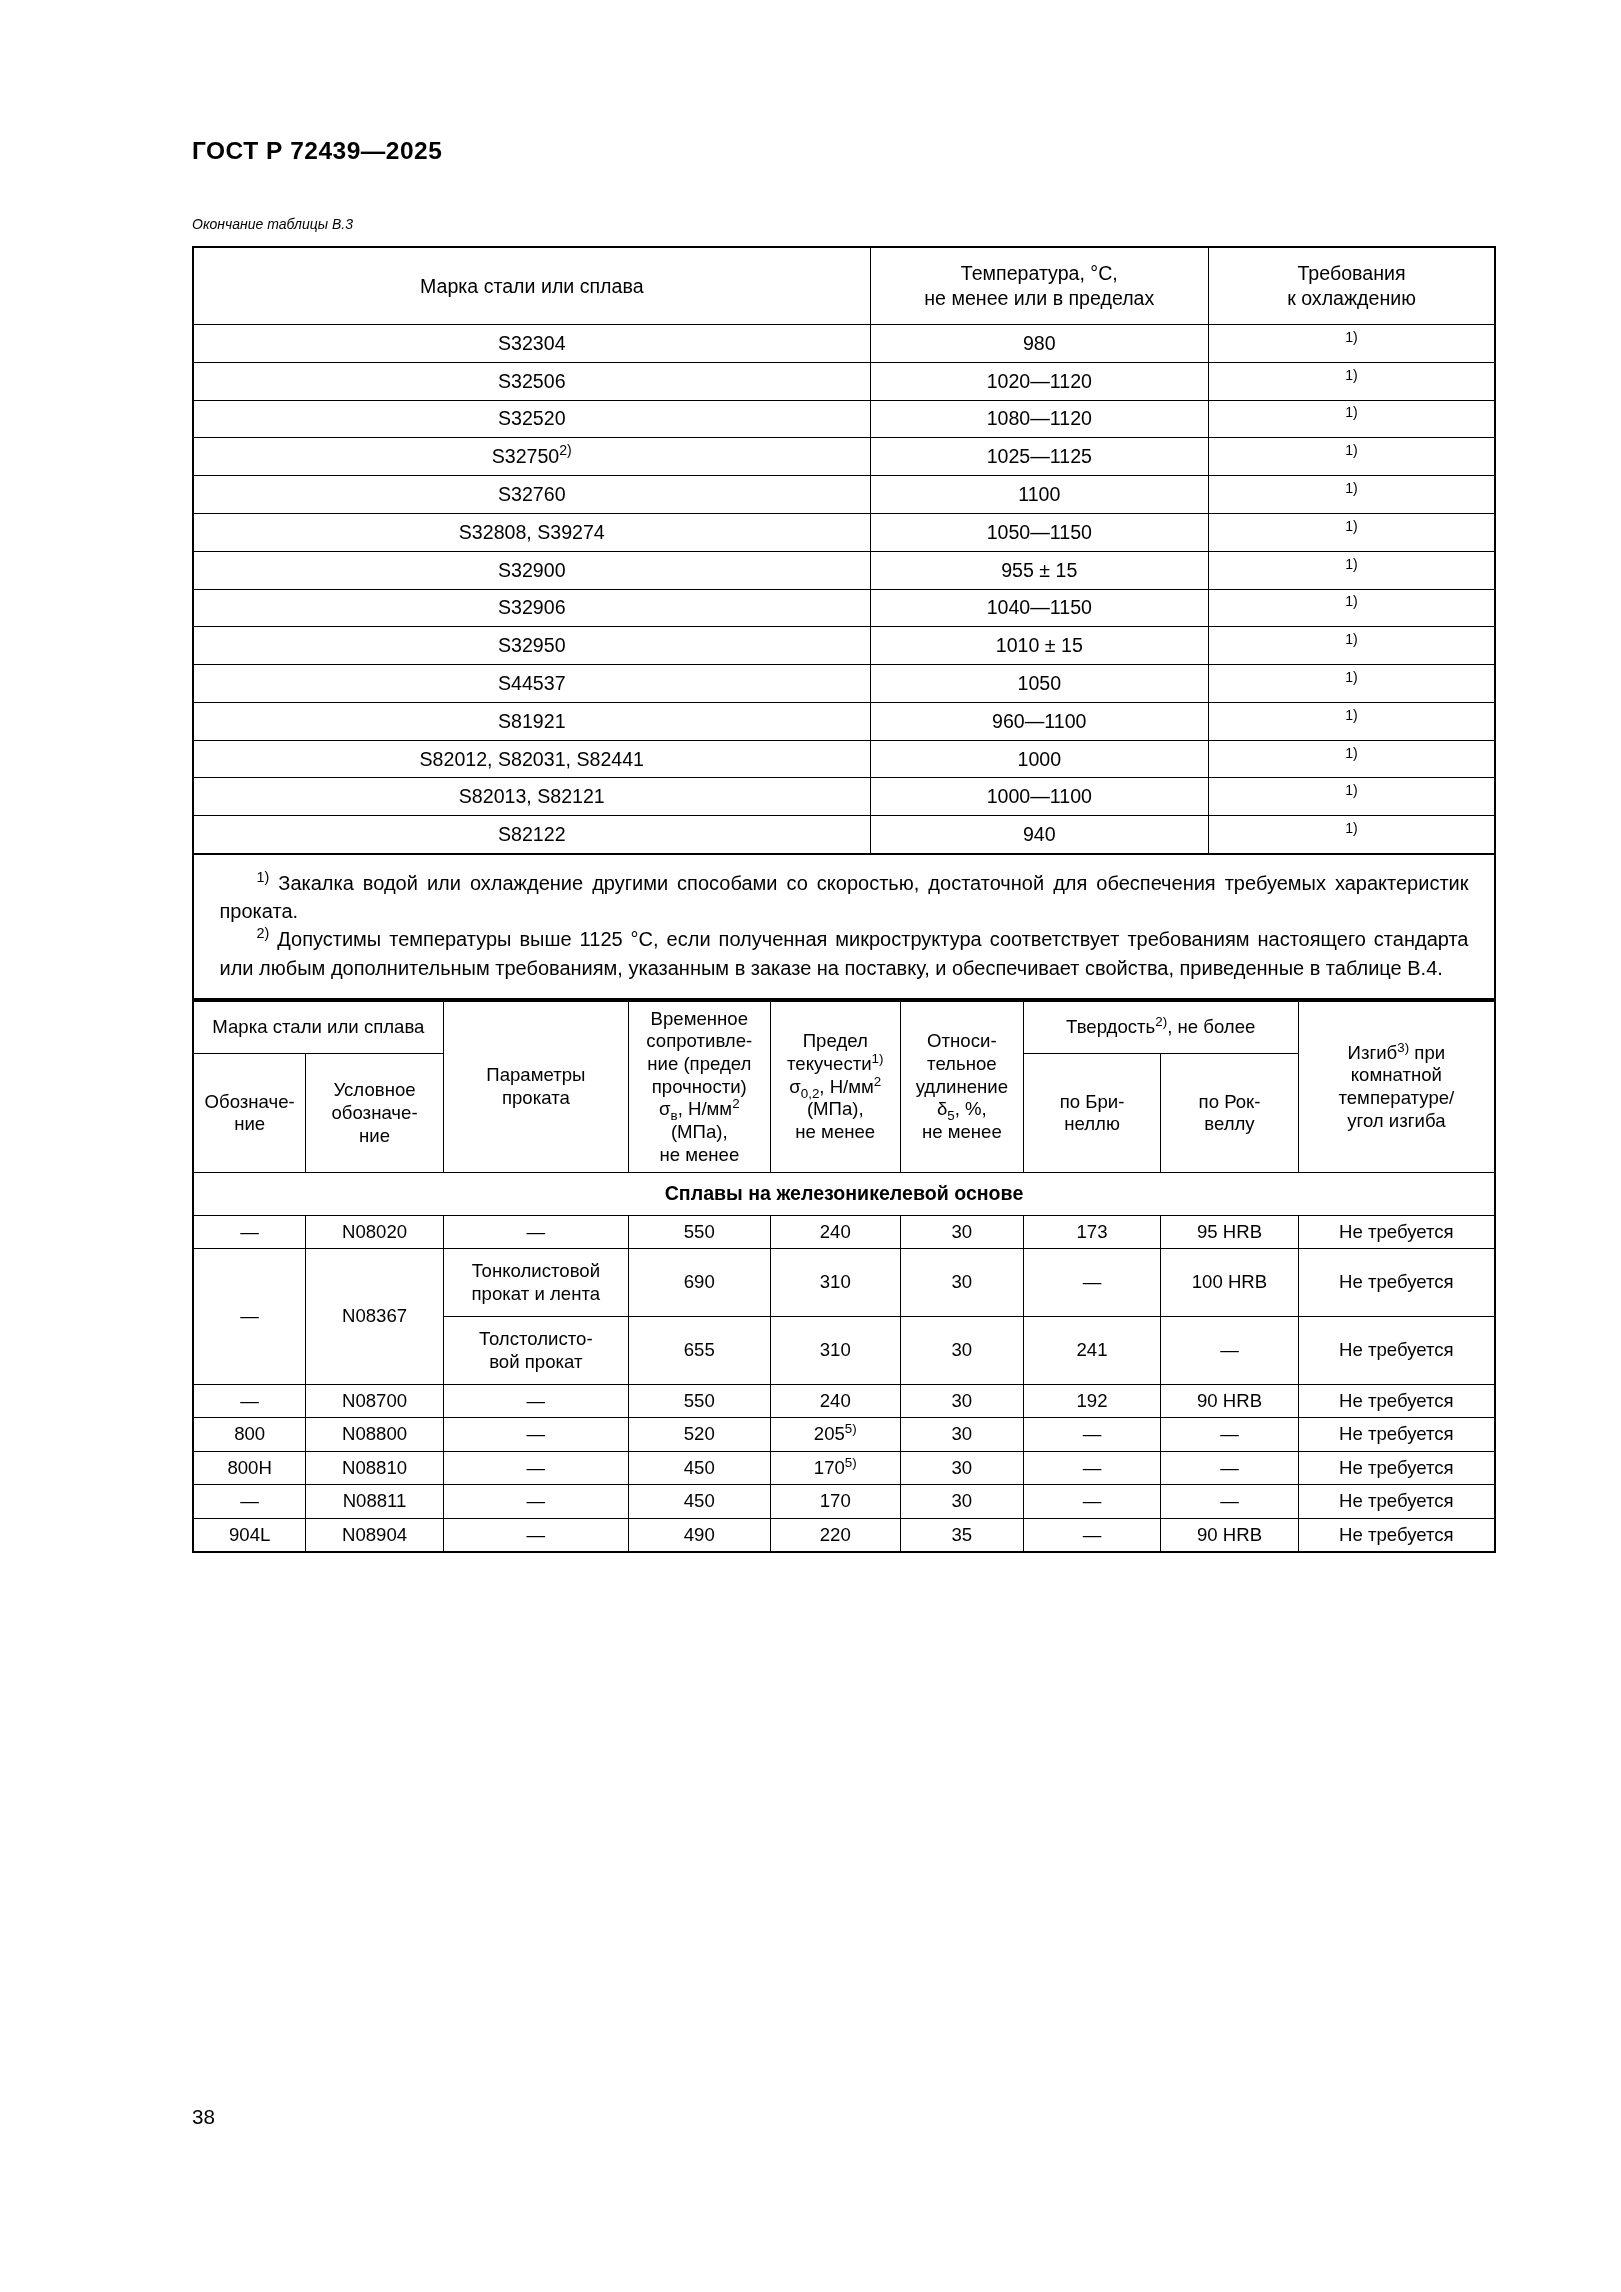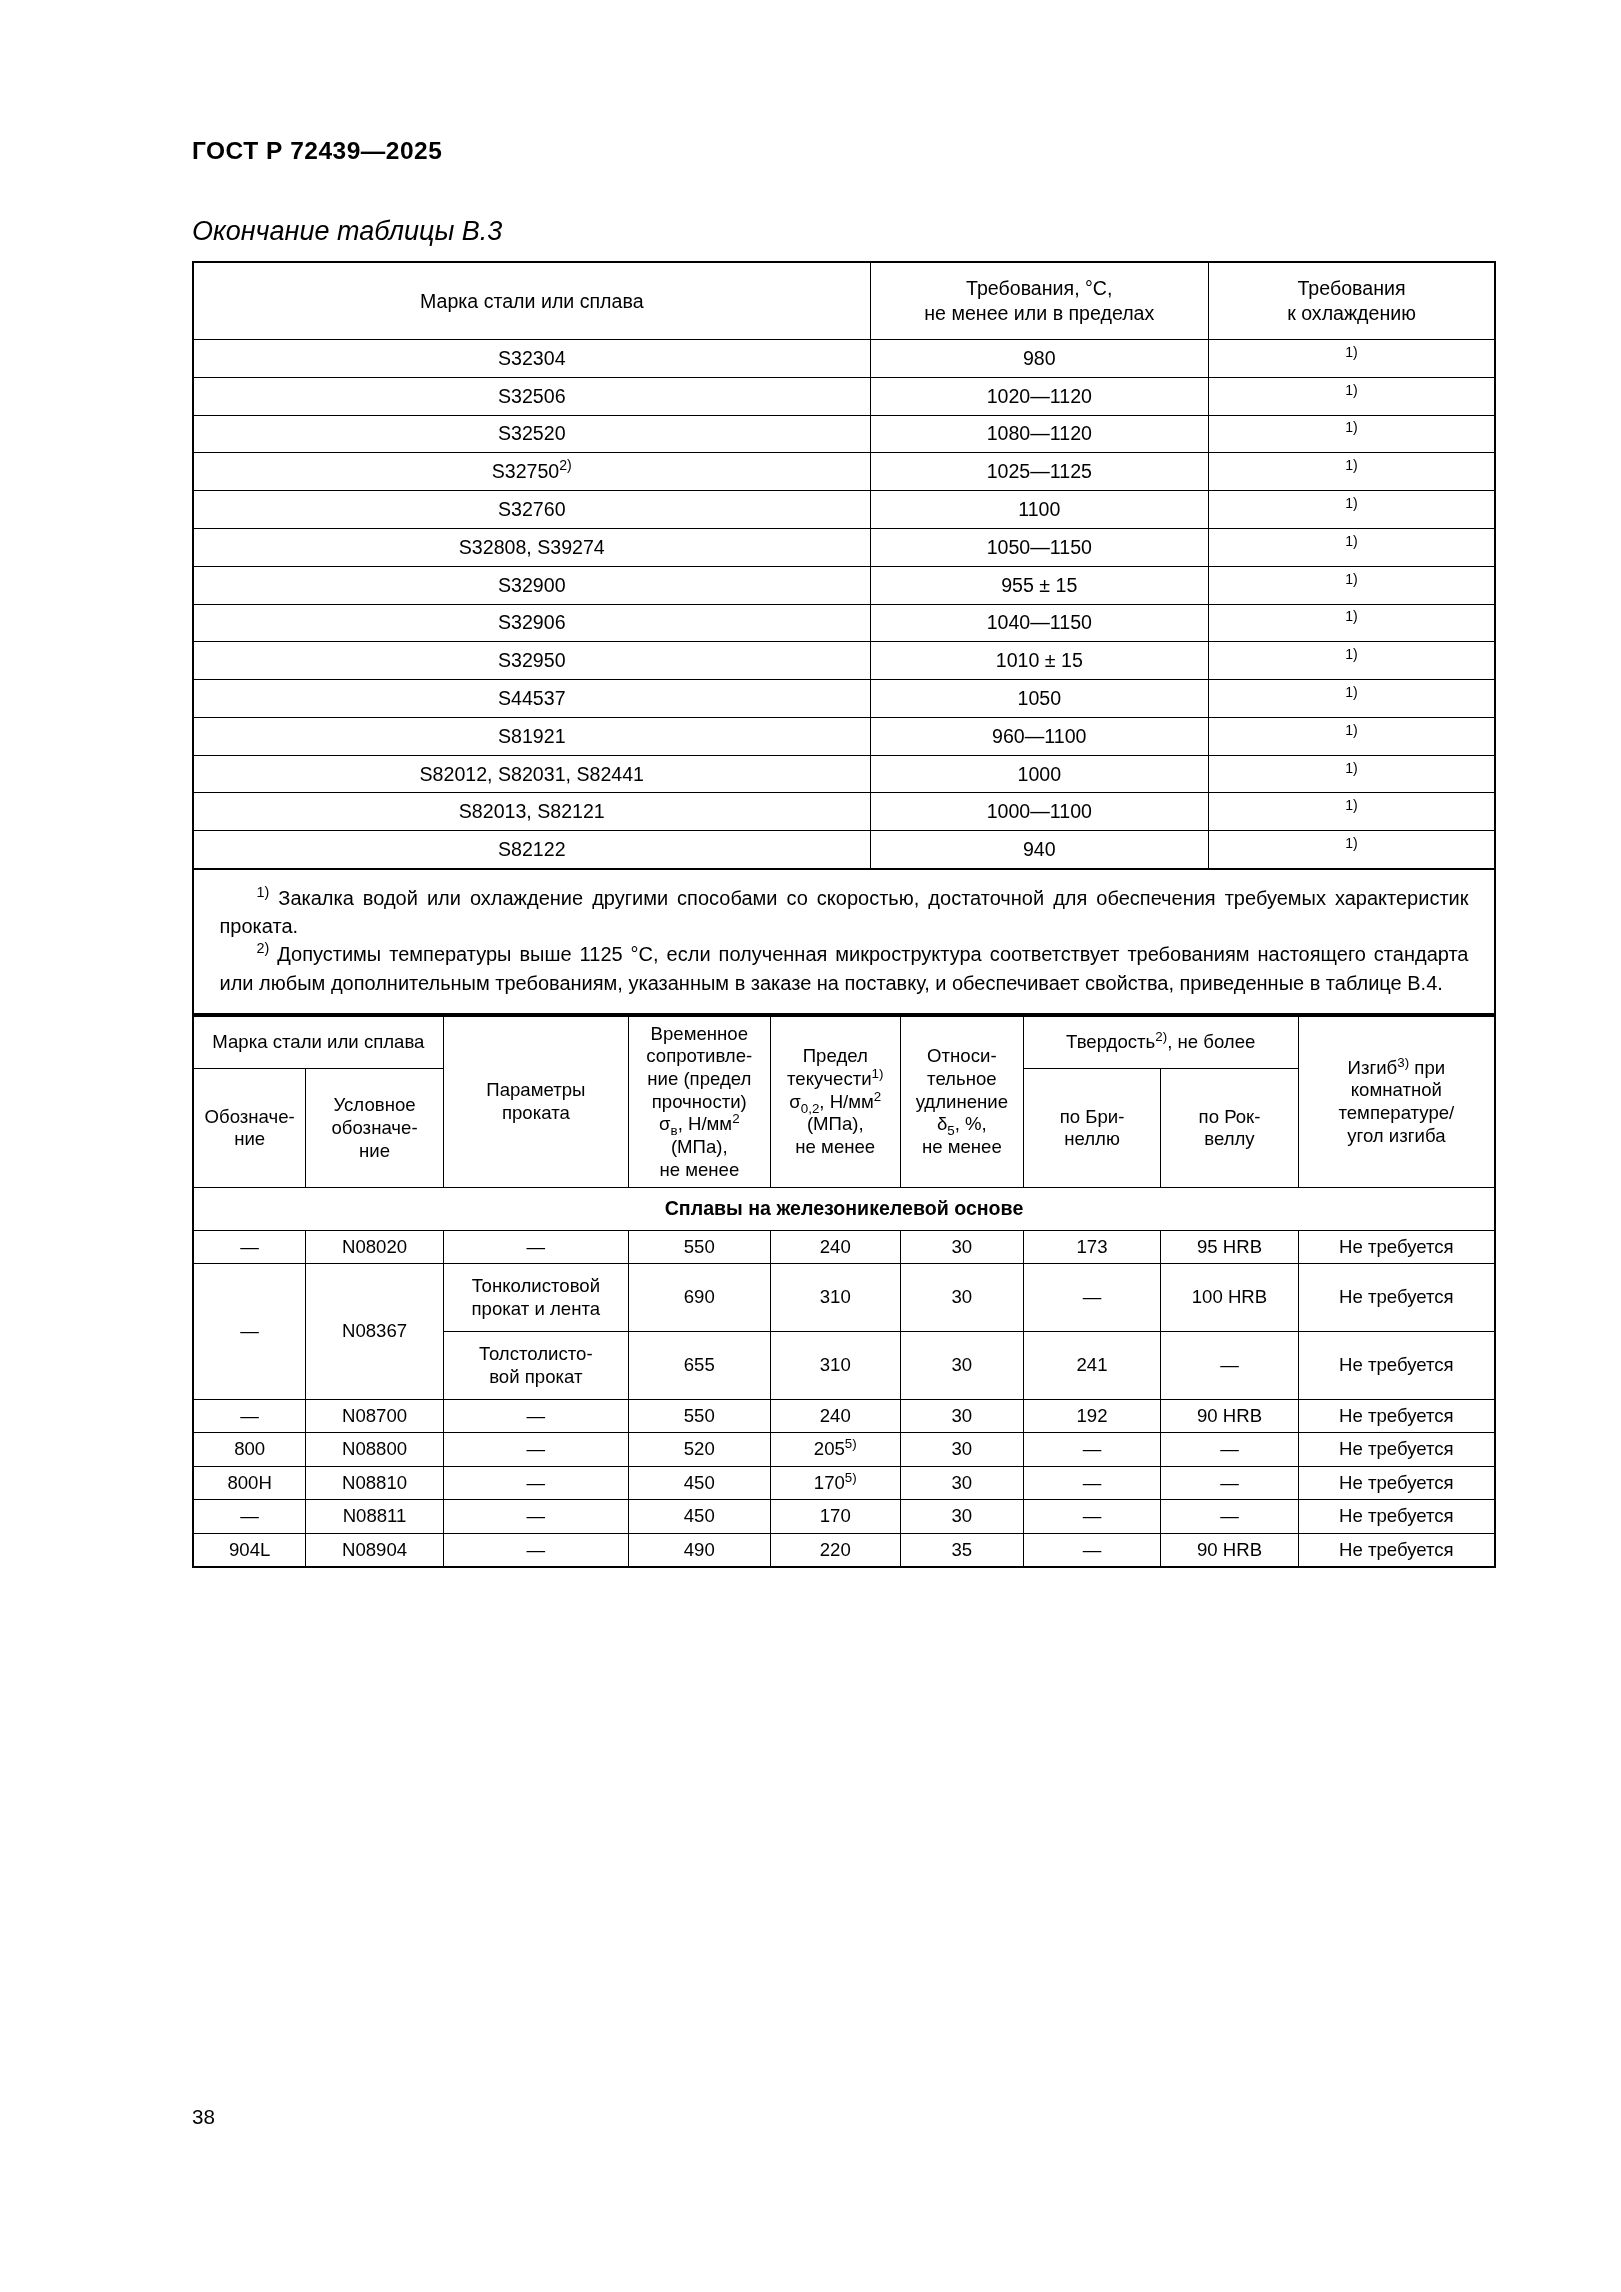--- a/index.html
+++ b/index.html
@@ -28,21 +28,21 @@
     top: 137px;
     width: 1304px;
   }
   .doc-header {
     font-size: 24.5px;
     font-weight: bold;
     letter-spacing: 0.5px;
     margin: 0 0 51px 0;
   }
   .tbl-caption {
-    font-size: 27px;
+    font-size: 14px;
     font-style: italic;
     margin: 0 0 13.7px 0;
   }
   .tbl-caption-2 {
     font-size: 20.6px;
     font-style: normal;
     margin: 31px 0 11.8px 0;
     letter-spacing: 0.2px;
   }
   .tbl-caption-2 .sp {
@@ -122,21 +122,21 @@
     <table class="t3">
       <colgroup>
         <col class="col-mark">
           <col class="col-temp">
           <col class="col-req">
       </colgroup>
       <thead>
         <tr>
           <td>Марка стали или сплава</td>
           <td>
-            <span>Требования, °C,</span><br>
+            <span>Температура, °C,</span><br>
             <span>не менее или в пределах</span>
           </td>
           <td>
             <span>Требования</span><br>
             <span>к охлаждению</span>
           </td>
         </tr>
       </thead>
       <tbody>
         <tr>

